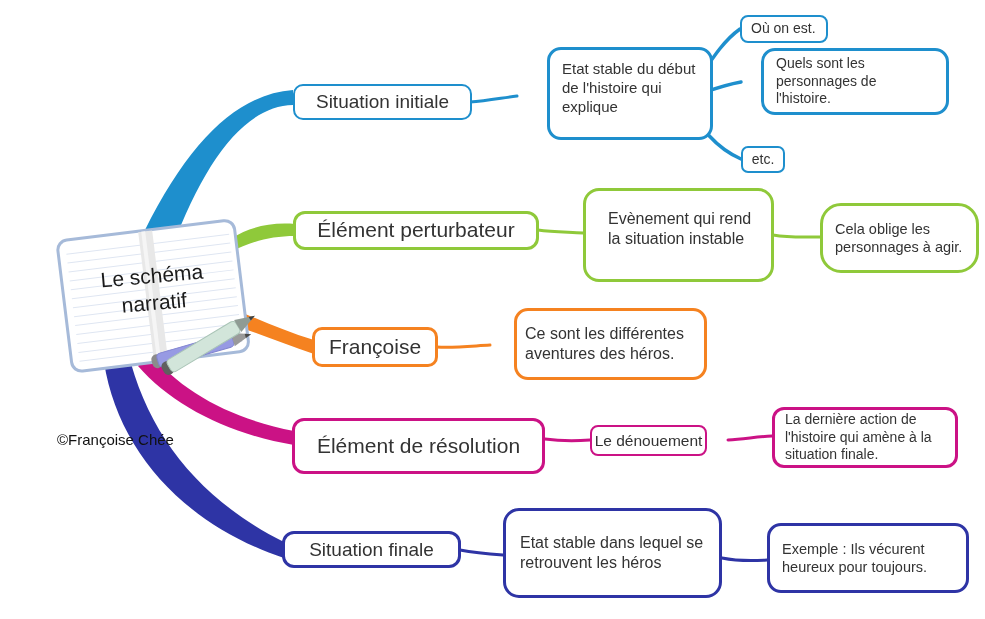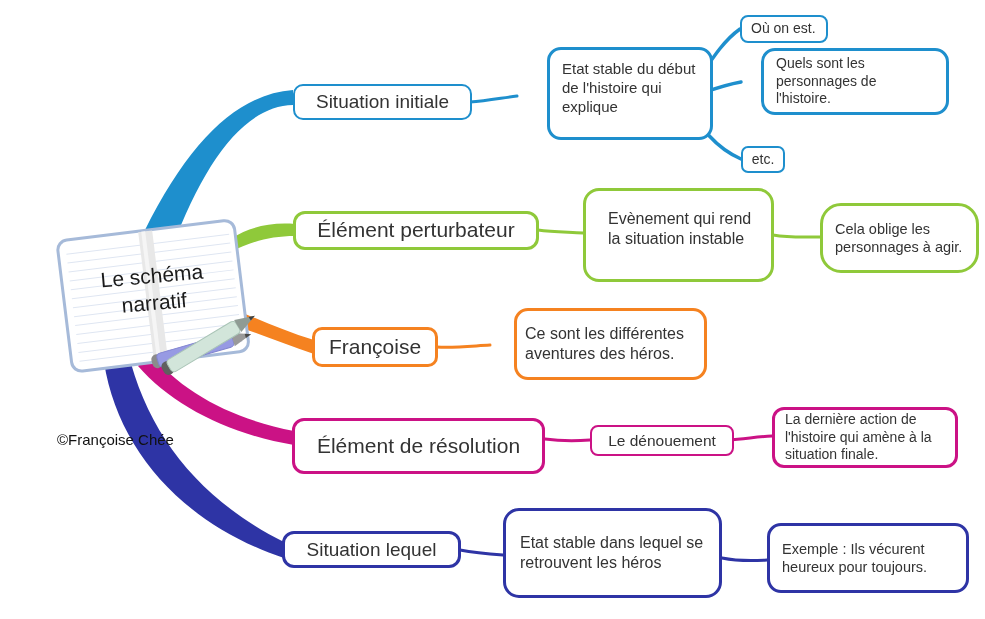--- a/index.html
+++ b/index.html
@@ -40,21 +40,21 @@
   .n-etc{left:741px;top:146px;width:44px;height:27px;font-size:14px;border-width:2px;border-radius:7px;}
   
   .n-perturb{left:293px;top:211px;width:246px;height:39px;font-size:21px;border-width:3px;border-radius:12px;}
   .n-evenement{left:583px;top:188px;width:191px;height:94px;font-size:16px;border-width:3px;border-radius:16px;padding:8px 14px 20px 22px;}
   .n-cela{left:820px;top:203px;width:159px;height:70px;font-size:14.5px;border-width:3px;border-radius:21px;padding:6px 12px;}
   
   .n-perip{left:312px;top:327px;width:126px;height:40px;font-size:21px;border-width:3px;border-radius:10px;}
   .n-cesont{left:490px;top:308px;width:193px;height:72px;font-size:16px;border-width:3px;border-radius:14px;padding:6px 8px;margin-left:24px;}
   
   .n-resol{left:292px;top:418px;width:253px;height:56px;font-size:21px;border-width:3px;border-radius:12px;}
-  .n-denoue{left:590px;top:425px;width:144px;height:31px;font-size:15.5px;border-width:2.5px;border-radius:8px;}
+  .n-denoue{left:590px;top:425px;width:117px;height:31px;font-size:15.5px;border-width:2.5px;border-radius:8px;}
   .n-derniere{left:772px;top:407px;width:186px;height:61px;font-size:14px;border-width:3px;border-radius:12px;padding:19px 10px;}
   
   .n-sit-fin{left:282px;top:531px;width:179px;height:37px;font-size:19px;border-width:3px;border-radius:12px;}
   .n-etat-fin{left:503px;top:508px;width:219px;height:90px;font-size:16px;border-width:3px;border-radius:16px;padding:8px 14px;}
   .n-exemple{left:767px;top:523px;width:202px;height:70px;font-size:14.5px;border-width:3px;border-radius:14px;padding:6px 12px;}
 
   .central-topic{
     position:absolute;left:78px;top:262px;width:150px;text-align:center;
     font-size:21px;color:#1a1a1a;transform:rotate(-5deg);line-height:1.3;
   }
@@ -136,19 +136,19 @@
   <div class="node b-green n-evenement">Evènement qui rend la situation instable</div>
   <div class="node b-green n-cela">Cela oblige les personnages à agir.</div>
 
   <div class="node center-txt b-orange n-perip">Françoise</div>
   <div class="node b-orange n-cesont">Ce sont les différentes aventures des héros.</div>
 
   <div class="node center-txt b-magenta n-resol">Élément de résolution</div>
   <div class="node center-txt b-magenta n-denoue">Le dénouement</div>
   <div class="node b-magenta n-derniere">La dernière action de l'histoire qui amène à la situation finale.</div>
 
-  <div class="node center-txt b-navy n-sit-fin">Situation lequel</div>
+  <div class="node center-txt b-navy n-sit-fin">Situation finale</div>
   <div class="node b-navy n-exemple">Exemple : Ils vécurent heureux pour toujours.</div>
   <div class="node b-navy n-etat-fin">Etat stable dans lequel se retrouvent les héros</div>
 
   <div class="credit">©Françoise Chée</div>
 
 </div>
 
 </body></html>

